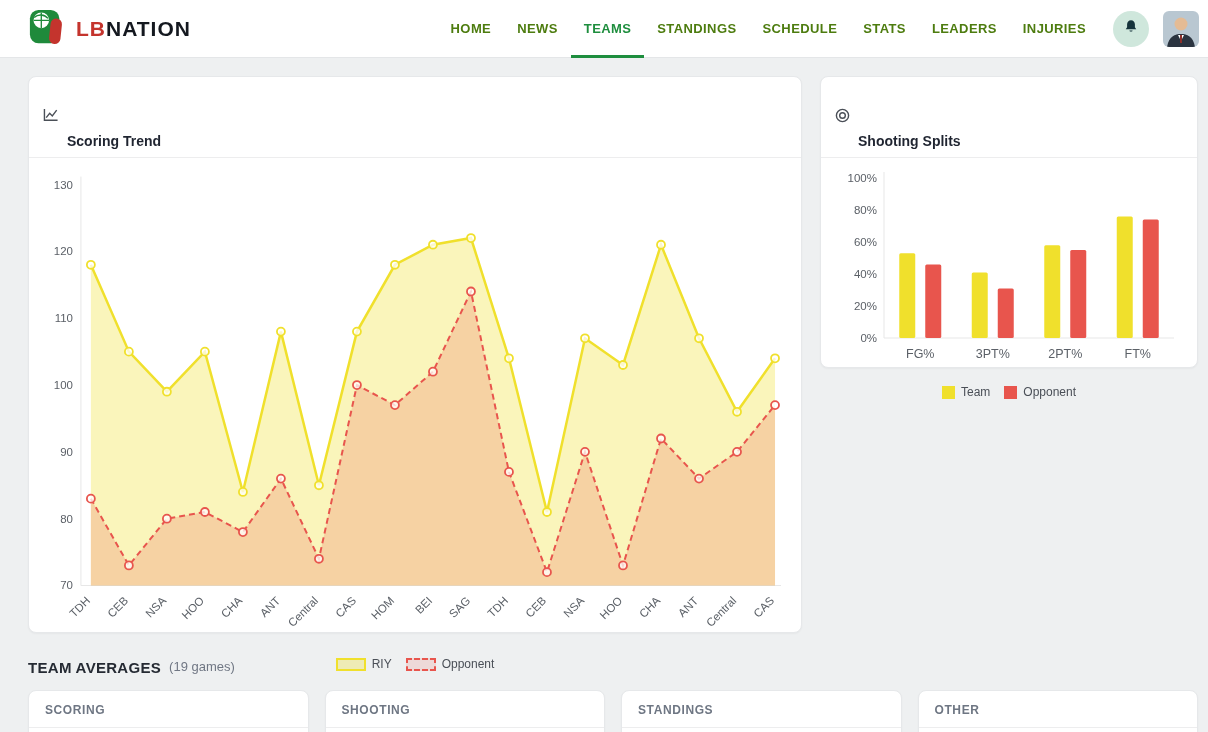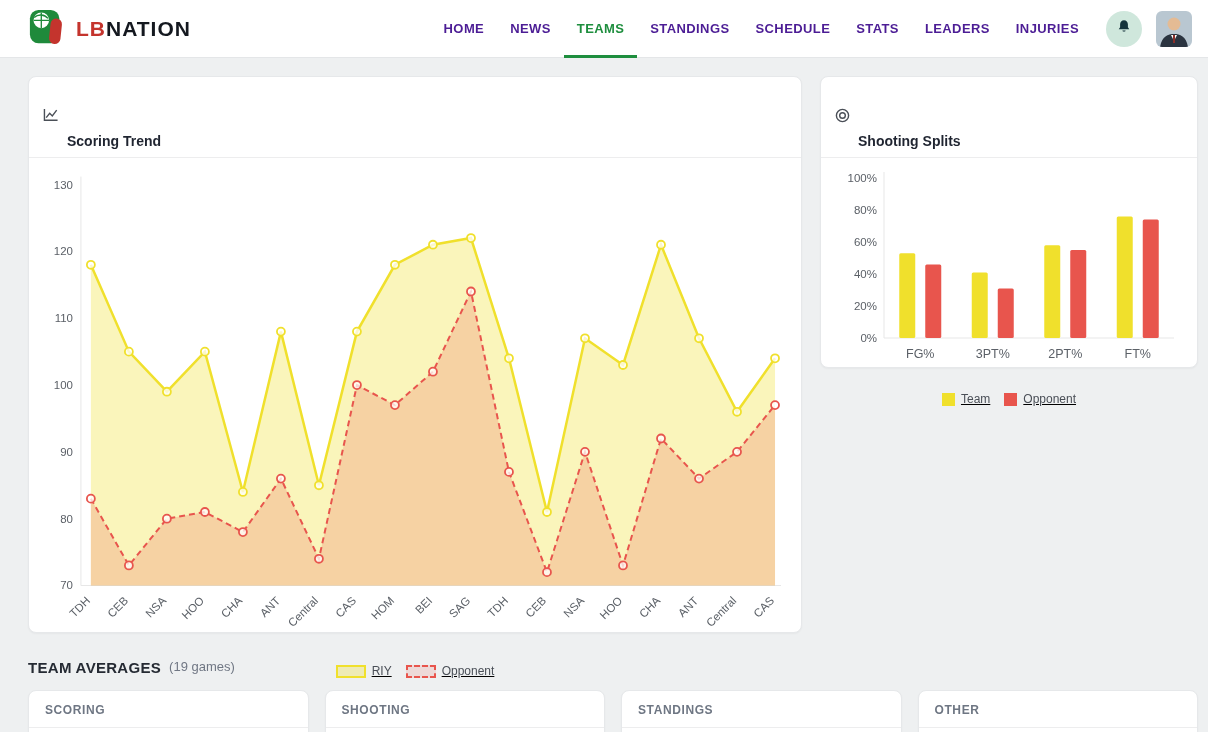--- a/index.html
+++ b/index.html
@@ -1,27 +1,27 @@
 <!DOCTYPE html>
 <html><head>
 <meta charset="utf-8">
 <style>
   * { box-sizing: border-box; margin: 0; padding: 0; }
   html,body { width:1208px; height:732px; overflow:hidden; }
   body { font-family:"Liberation Sans", sans-serif; background:#eef0f1; }
 
   
   .header { height:58px; background:#fff; border-bottom:1px solid #e4e6e8;
-            display:flex; align-items:center; padding:0 16px 0 28px; }
+            display:flex; align-items:center; padding:0 9px 0 28px; }
   .brand { display:flex; align-items:center; gap:10px; }
   .brand-text { font-size:21px; font-weight:800; letter-spacing:1px; color:#14181f; }
   .brand-text .lb { color:#c4342d; }
   .nav { margin-left:auto; display:flex; align-items:stretch; height:58px; }
   .nav-item { display:flex; align-items:center; padding:0 13px; font-size:13px;
-              font-weight:700; letter-spacing:.4px; color:#4c1d95; cursor:pointer;
+              font-weight:700; letter-spacing:.4px; color:#4d7c0f; cursor:pointer;
               border-bottom:3px solid transparent; border-top:3px solid transparent; }
   .nav-item.active { color:#1e8e3e; border-bottom-color:#1e8e3e; }
   .bell-btn { width:36px; height:36px; border-radius:50%; background:#cfe7dc;
               display:flex; align-items:center; justify-content:center; margin-left:14px; cursor:pointer; border:none; }
   .avatar { width:36px; height:36px; border-radius:6px; overflow:hidden; margin-left:14px; cursor:pointer; }
 
   
   .content { margin:18px 10px 0 28px; display:flex; gap:18px; }
   .left-col { width:774px; }
   .right-col { width:378px; }
@@ -31,21 +31,21 @@
                border-bottom:1px solid #ededee; }
   .card-title { font-size:14px; font-weight:700; color:#1f2430;margin-top:48px; }
   .card-body { padding:2px 14px 8px; }
   .trend-card { height:557px; }
   .splits-card { height:292px; }
 
   svg.chart { display:block; width:100%; }
   .tick  { font-family:"Liberation Sans",sans-serif; font-size:11.5px; fill:#5b6067; }
   .tick2 { font-family:"Liberation Sans",sans-serif; font-size:12.5px; fill:#5b6067; }
 
-  .legend-row { display:flex; align-items:center; justify-content:center; gap:14px; margin-top:20px;text-decoration:underline; }
+  .legend-row { display:flex; align-items:center; justify-content:center; gap:14px; margin-top:13px; }
   .legend-item { display:flex; align-items:center; gap:6px; font-size:12px; color:#4a4f57; }
   .swatch-line { width:30px; height:13px; }
   .swatch-sq { width:13px; height:13px; }
 
   
   .avg-section { margin:26px 10px 0 28px; }
   .avg-heading { display:flex; align-items:flex-start; gap:8px; }
   .avg-title { font-size:15px; font-weight:800; letter-spacing:.3px; color:#252a33; }
   .avg-sub { font-size:13px; color:#707784; }
   .avg-grid { margin-top:14px; display:grid; grid-template-columns:repeat(4,1fr); gap:16px; }

